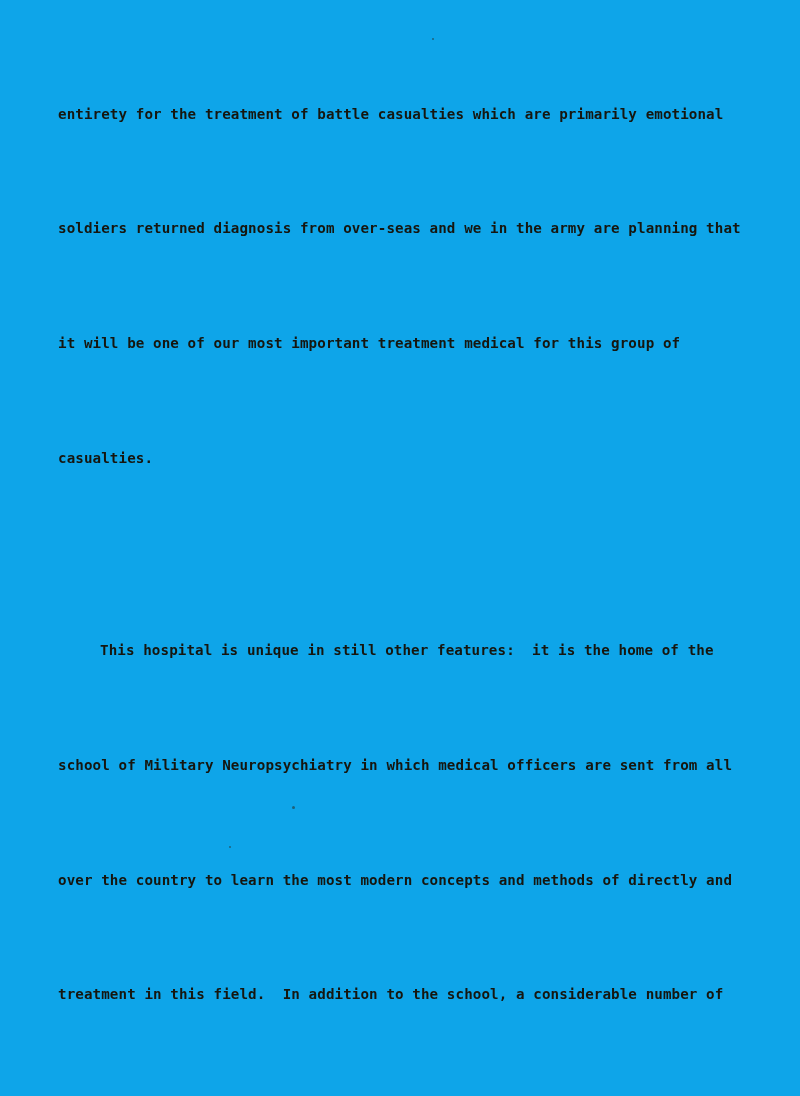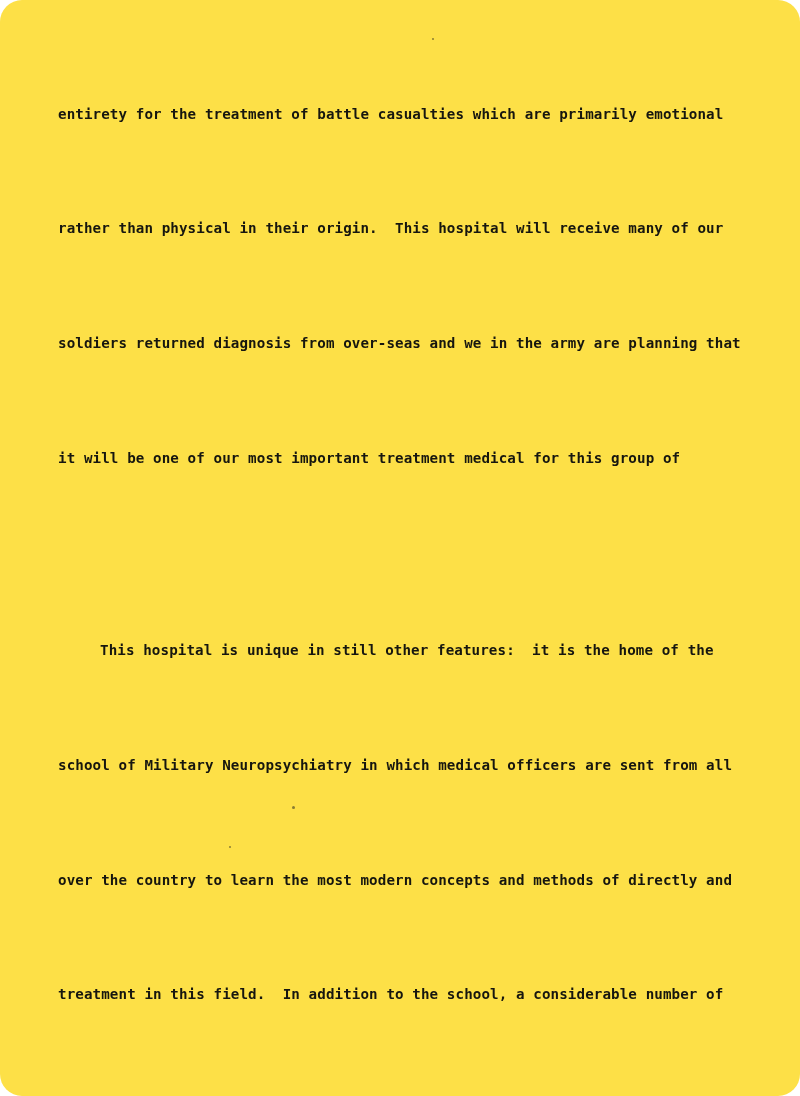--- a/index.html
+++ b/index.html
@@ -4,24 +4,23 @@
 <style>
   html, body {
     margin: 0;
     padding: 0;
     background: #ffffff;
   }
   .page {
     position: relative;
     width: 800px;
     height: 1096px;
-    background: #fde047;
+    background: #0ea5e9;
     overflow: hidden;
     font-family: "DejaVu Sans Mono", "Liberation Mono", monospace;
-    border-radius: 22px;
   }
   .body-text {
     position: absolute;
     left: 58px;
     top: 18px;
     width: 700px;
     font-size: 14.2px;
     line-height: 38.3px;
     color: #16160f;
     letter-spacing: 0.1px;
@@ -52,23 +51,23 @@
 </style>
 </head>
 <body>
 
 <div class="page">
 
   <div class="body-text">
 
     <p class="para">
       <span class="line">entirety for the treatment of battle casualties which are primarily emotional</span>
-      <span class="line">rather than physical in their origin.  This hospital will receive many of our</span>
       <span class="line">soldiers returned diagnosis from over-seas and we in the army are planning that</span>
       <span class="line">it will be one of our most important treatment medical for this group of</span>
+      <span class="line">casualties.</span>
     </p>
 
     <p class="para">
       <span class="line"><span class="indent"></span><span>This hospital is unique in still other features:  it is the home of the</span></span>
       <span class="line">school of Military Neuropsychiatry in which medical officers are sent from all</span>
       <span class="line">over the country to learn the most modern concepts and methods of directly and</span>
       <span class="line">treatment in this field.  In addition to the school, a considerable number of</span>
       
       
       

